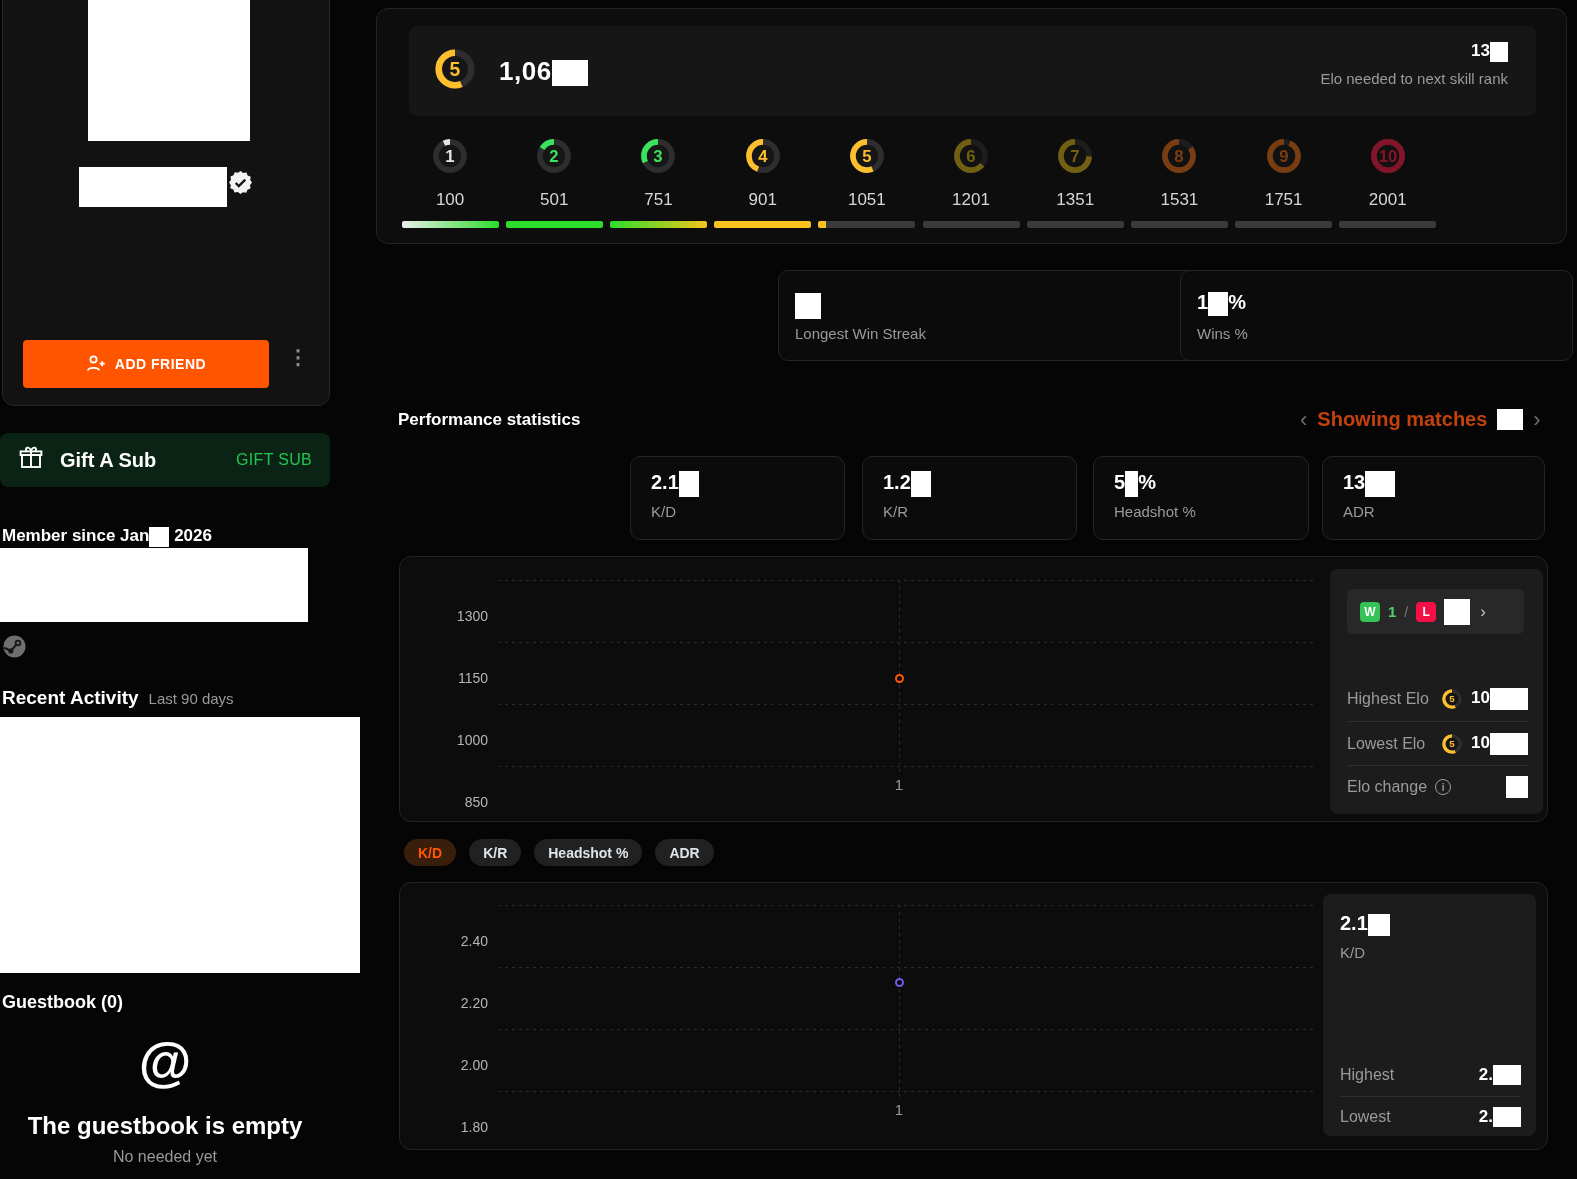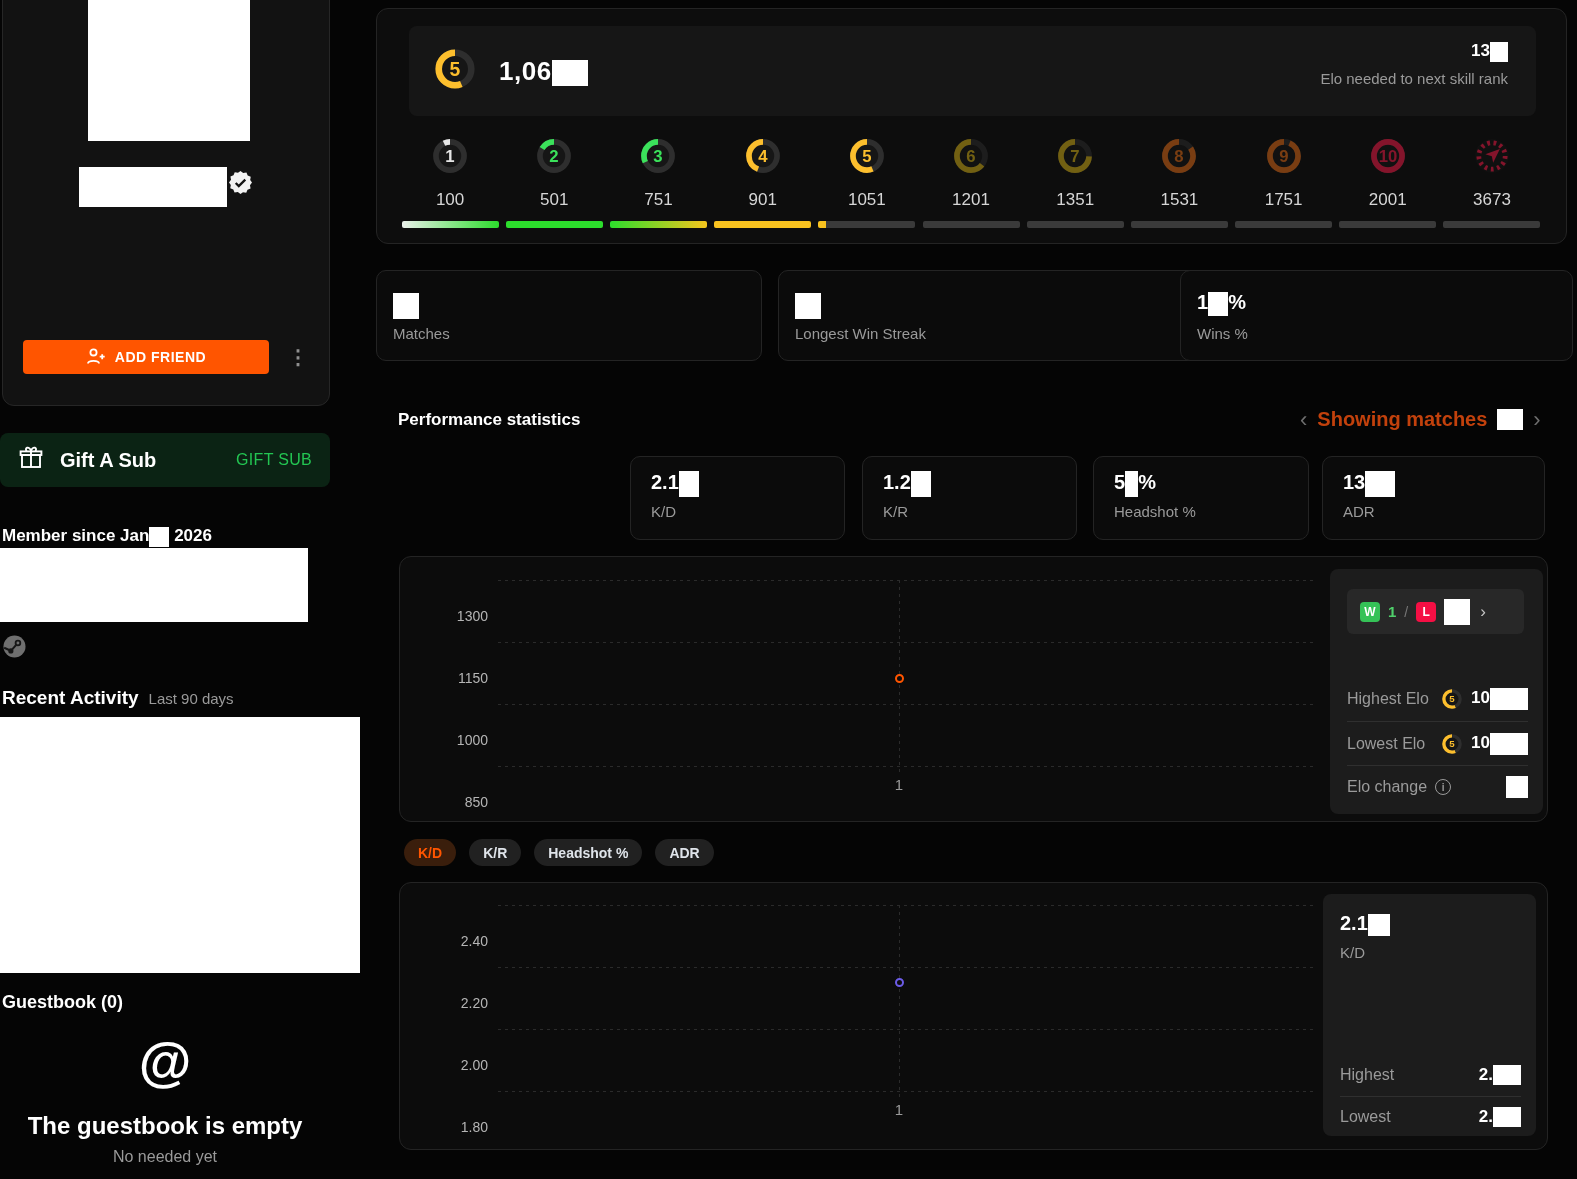--- a/index.html
+++ b/index.html
@@ -9,21 +9,21 @@
   .abs { position:absolute; }
   .censor { background:#ffffff; display:inline-block; vertical-align:middle; }
   .panel { background:#0d0d0d; border:1px solid #242424; border-radius:12px; }
   .card { background:#0b0b0b; border:1px solid #242424; border-radius:10px; }
 
   
   .profile-card { left:2px; top:-12px; width:328px; height:418px; background:#121212; border:1px solid #262626; border-radius:12px; }
   .avatar-censor { left:85px; top:0; width:162px; height:152px; }
   .name-censor { left:76px; top:178px; width:148px; height:40px; }
   .verified { left:226px; top:182px; }
-  .add-friend { left:20px; top:351px; width:246px; height:34px; background:#ff5500; border:none; border-radius:4px;
+  .add-friend { left:20px; top:351px; width:246px; height:48px; background:#ff5500; border:none; border-radius:4px;
     color:#fff; font-weight:bold; font-size:14px; letter-spacing:.5px; display:flex; align-items:center; justify-content:center; gap:9px; cursor:pointer; }
   .kebab { left:285px; top:353px; width:18px; height:30px; color:#8f8f8f; font-size:20px; font-weight:bold; text-align:center; line-height:30px; cursor:pointer; }
   .gift-card { left:0; top:433px; width:330px; height:54px; background:#0b2314; border-radius:8px; display:flex; align-items:center; padding:0 18px; }
   .gift-title { font-size:20px; font-weight:bold; margin-left:16px; }
   .gift-btn { margin-left:auto; background:none; border:none; color:#23c552; font-weight:normal; font-size:16px; cursor:pointer; letter-spacing:.3px; }
   .member-since { left:2px; top:510px; font-size:17px; font-weight:bold;margin-top:16px; }
   .side-censor-1 { left:0; top:548px; width:308px; height:74px; }
   .steam { left:3px; top:635px; }
   .recent { left:2px; top:687px; font-size:19px; font-weight:bold; }
   .recent-range { font-size:15px; font-weight:normal; color:#9a9a9a; margin-left:10px; }
@@ -295,36 +295,23 @@
           <span class="dim"><svg width="38" height="38" viewBox="0 0 38 38">
     <circle cx="19" cy="19" r="14.059999999999999" fill="#161616" stroke="#2e2e2e" stroke-width="5.7"></circle>
     <g transform="translate(38,0) scale(-1,1)">
       <circle cx="19" cy="19" r="14.059999999999999" fill="none" stroke="#fb1c49" stroke-width="5.7" stroke-dasharray="88.34 88.34" transform="rotate(-90 19 19)"></circle>
     </g>
               <text x="19" y="19" dy="5.89" text-anchor="middle" fill="#fb1c49" font-size="16.72" font-weight="bold" font-family="Liberation Sans, sans-serif">10</text>
             </svg></span>
           <div class="ladder-num">2001</div>
           <div class="bar bar-9"></div>
         </div>
-        <div class="ladder-col">
-          <span class="dim"><svg width="38" height="38" viewBox="0 0 36 36">
-    <circle cx="18" cy="18" r="16" fill="#141414"></circle>
-    <circle cx="18" cy="18" r="12.5" fill="none" stroke="#fb1c49" stroke-width="4.5" stroke-dasharray="2.6 3.4"></circle>
-    <path d="M18 8 L23.5 21.5 L18 18.2 L12.5 21.5 Z" fill="#fb1c49" transform="rotate(48 18 18)"></path>
-  </svg></span>
-          <div class="ladder-num">3673</div>
-          <div class="bar bar-10"></div>
-        </div>
-      </div>
-  </div>
-
-  <div class="abs card sum-card" style="left:376px;width:386px">
-    <span class="censor sum-censor"></span>
-    <span class="sum-label">Matches</span>
-  </div>
+      </div>
+  </div>
+
   <div class="abs card sum-card" style="left:778px;width:432px">
     <span class="censor sum-censor"></span>
     <span class="sum-label">Longest Win Streak</span>
   </div>
   <div class="abs card sum-card" style="left:1180px;width:393px">
     <span class="sum-valrow">
       <span>1</span><span class="censor" style="width:20px;height:24px"></span><span>%</span>
     </span>
     <span class="sum-label">Wins %</span>
   </div>

